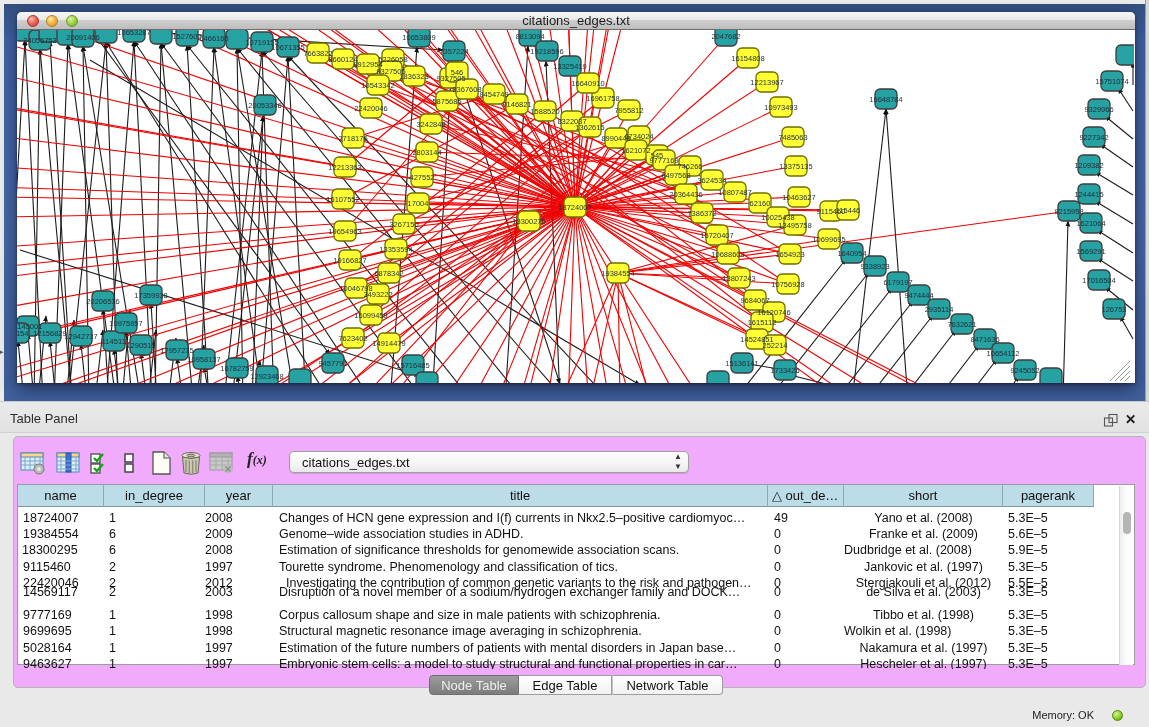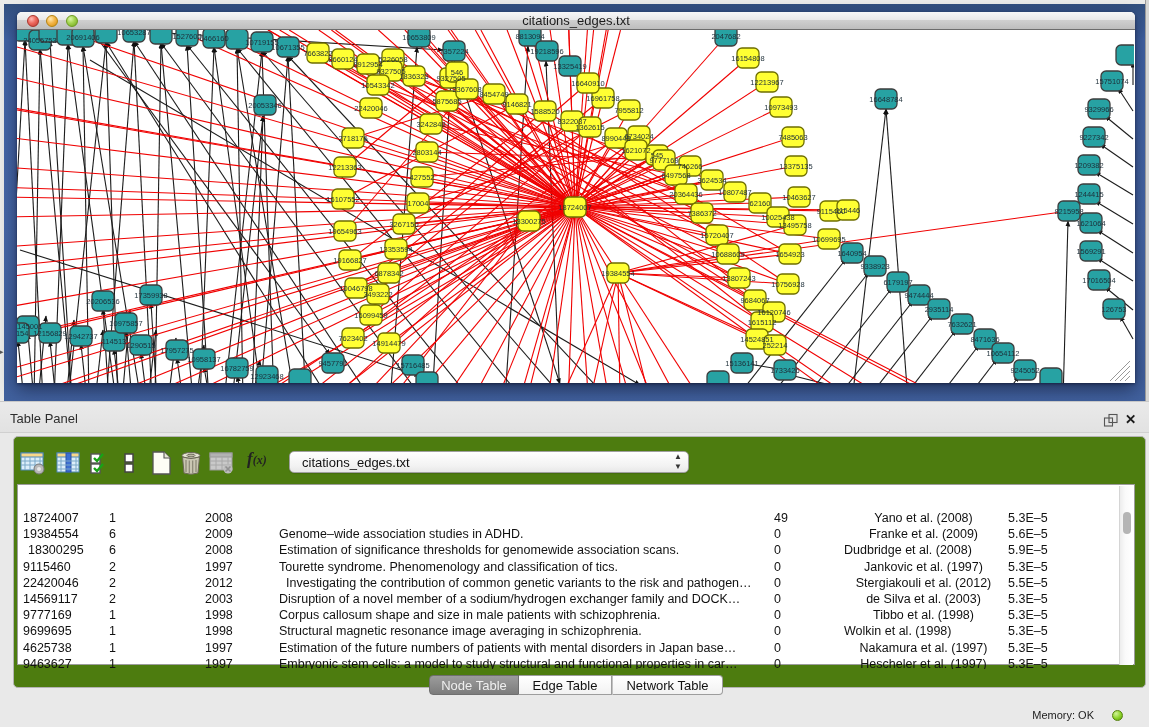--- a/index.html
+++ b/index.html
@@ -24,21 +24,21 @@
 #canvas { left:0; top:18px; width:1118px; height:353px; background:#fff; overflow:hidden; }
 
 
 #larrow { left:0; top:347px; width:5px; height:10px; color:#555; font-size:7px; line-height:10px; }
 
 
 #panel { left:0; top:401px; width:1149px; height:326px; background:#e9e9e9; border-top:1px solid #c8c8c8; }
 #ptitle { left:0; top:3px; width:1149px; height:28px; background:linear-gradient(180deg,#e9e9e9,#e2e2e2);
   border-bottom:1px solid #d0d0d0; }
 #ptitle span { position:absolute; left:10px; top:6px; font-size:13px; color:#2d2d2d; }
-#inner { left:13px; top:34px; width:1133px; height:252px; background:#4d7c0f;
+#inner { left:13px; top:34px; width:1133px; height:252px; background:#f0abfc;
   border:1px solid #b4b4b4; border-radius:5px; }
 
 
 .ticon { position:absolute; top:14px; }
 #dropdown { position:absolute; left:275px; top:14px; width:400px; height:22px; background:linear-gradient(180deg,#ffffff,#f2f2f2 70%,#e8e8e8);
   border:1px solid #9f9f9f; border-radius:5px; font-size:13px; color:#111; line-height:21px; padding-left:12px;
   box-shadow:0 1px 1px rgba(0,0,0,.12); }
 #dropdown .st { position:absolute; right:6px; top:0px; font-size:8px; color:#333; line-height:10px; }
 
 
@@ -689,40 +689,50 @@
     <svg class="ticon" style="left:195px" width="26" height="24" viewBox="0 0 26 24">
       <rect x="1" y="2" width="22" height="17" fill="#c9c9c9" stroke="#9a9a9a"></rect>
       <rect x="1" y="2" width="22" height="4" fill="#b2b2b2" stroke="#9a9a9a"></rect>
       <path d="M7 6 V19 M13 6 V19 M19 6 V19 M1 10 H23 M1 14 H23" stroke="#a8a8a8" stroke-width="1" fill="none"></path>
       <circle cx="19" cy="18" r="4.5" fill="#bdbdbd"></circle>
       <path d="M16.5 15.5 l5 5 M21.5 15.5 l-5 5" stroke="#909090" stroke-width="1.6"></path>
     </svg>
     <div class="ticon" style="left:233px;top:12px;font-family:'Liberation Serif',serif;font-style:italic;font-weight:bold;font-size:17px;color:#222">f<span style="font-size:12px">(x)</span></div>
     <div id="dropdown">citations_edges.txt<div class="st">▲<br>▼</div></div>
     <div id="tbl">
+      <div id="thead">
+        <div class="th" style="left:0;width:86px">name</div>
+        <div class="th" style="left:86px;width:101px">in_degree</div>
+        <div class="th" style="left:187px;width:68px">year</div>
+        <div class="th" style="left:255px;width:495px">title</div>
+        <div class="th" style="left:750px;width:76px;text-align:left;padding-left:4px">△ out_de…</div>
+        <div class="th" style="left:826px;width:159px">short</div>
+        <div class="th" style="left:985px;width:91px">pagerank</div>
+      </div>
       <div id="tbody">
           <div class="tr" style="top:0px">
             <span class="c" style="left:5px">18724007</span>
             <span class="c" style="left:91px">1</span>
             <span class="c" style="left:187px">2008</span>
+            <span class="c" style="left:261px">Changes of HCN gene expression and I(f) currents in Nkx2.5–positive cardiomyoc…</span>
             <span class="c" style="left:756px">49</span>
             <span class="c" style="left:826px;width:159px;text-align:center">Yano et al. (2008)</span>
             <span class="c" style="left:990px">5.3E–5</span>
           </div>
           <div class="tr" style="top:16.2px">
             <span class="c" style="left:5px">19384554</span>
             <span class="c" style="left:91px">6</span>
             <span class="c" style="left:187px">2009</span>
             <span class="c" style="left:261px">Genome–wide association studies in ADHD.</span>
             <span class="c" style="left:756px">0</span>
             <span class="c" style="left:826px;width:159px;text-align:center">Franke et al. (2009)</span>
             <span class="c" style="left:990px">5.6E–5</span>
           </div>
           <div class="tr" style="top:32.4px">
-            <span class="c" style="left:10px">18300295</span>
+            <span class="c" style="left:4px">18300295</span>
             <span class="c" style="left:91px">6</span>
             <span class="c" style="left:187px">2008</span>
             <span class="c" style="left:261px">Estimation of significance thresholds for genomewide association scans.</span>
             <span class="c" style="left:756px">0</span>
             <span class="c" style="left:826px;width:159px;text-align:left">Dudbridge et al. (2008)</span>
             <span class="c" style="left:990px">5.9E–5</span>
           </div>
           <div class="tr" style="top:48.599999999999994px">
             <span class="c" style="left:5px">9115460</span>
             <span class="c" style="left:91px">2</span>
@@ -734,21 +744,21 @@
           </div>
           <div class="tr" style="top:64.8px">
             <span class="c" style="left:5px">22420046</span>
             <span class="c" style="left:91px">2</span>
             <span class="c" style="left:187px">2012</span>
             <span class="c" style="left:268px">Investigating the contribution of common genetic variants to the risk and pathogen…</span>
             <span class="c" style="left:756px">0</span>
             <span class="c" style="left:826px;width:159px;text-align:center">Stergiakouli et al. (2012)</span>
             <span class="c" style="left:990px">5.5E–5</span>
           </div>
-          <div class="tr" style="top:81.0px">
+          <div class="tr" style="top:74px">
             <span class="c" style="left:5px">14569117</span>
             <span class="c" style="left:91px">2</span>
             <span class="c" style="left:187px">2003</span>
             <span class="c" style="left:261px">Disruption of a novel member of a sodium/hydrogen exchanger family and DOCK…</span>
             <span class="c" style="left:756px">0</span>
             <span class="c" style="left:826px;width:159px;text-align:center">de Silva et al. (2003)</span>
             <span class="c" style="left:990px">5.3E–5</span>
           </div>
           <div class="tr" style="top:97.2px">
             <span class="c" style="left:5px">9777169</span>
@@ -762,21 +772,21 @@
           <div class="tr" style="top:113.4px">
             <span class="c" style="left:5px">9699695</span>
             <span class="c" style="left:91px">1</span>
             <span class="c" style="left:187px">1998</span>
             <span class="c" style="left:261px">Structural magnetic resonance image averaging in schizophrenia.</span>
             <span class="c" style="left:756px">0</span>
             <span class="c" style="left:826px;width:159px;">Wolkin et al. (1998)</span>
             <span class="c" style="left:990px">5.3E–5</span>
           </div>
           <div class="tr" style="top:129.6px">
-            <span class="c" style="left:5px">4625738</span>
+            <span class="c" style="left:5px">5028164</span>
             <span class="c" style="left:91px">1</span>
             <span class="c" style="left:187px">1997</span>
             <span class="c" style="left:261px">Estimation of the future numbers of patients with mental disorders in Japan base…</span>
             <span class="c" style="left:756px">0</span>
             <span class="c" style="left:826px;width:159px;text-align:center">Nakamura et al. (1997)</span>
             <span class="c" style="left:990px">5.3E–5</span>
           </div>
           <div class="tr" style="top:145.79999999999998px">
             <span class="c" style="left:5px">9463627</span>
             <span class="c" style="left:91px">1</span>

